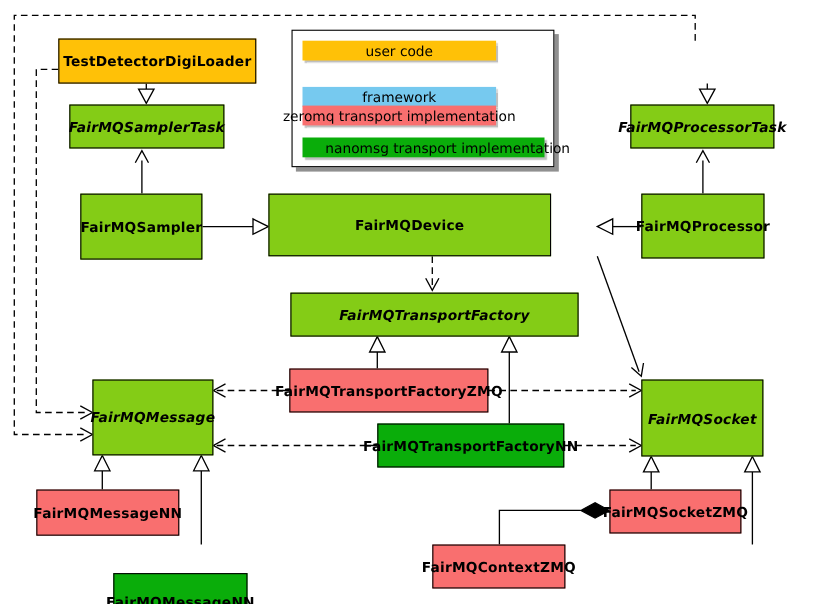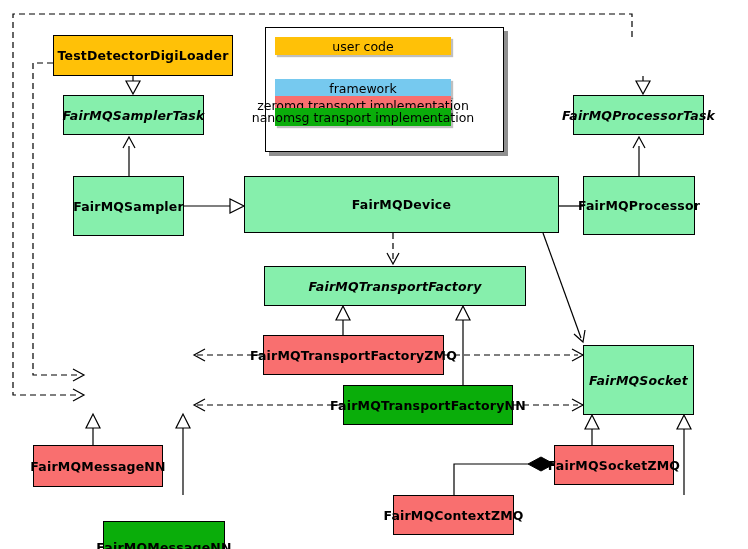--- a/index.html
+++ b/index.html
@@ -8,39 +8,39 @@
     font-family:"DejaVu Sans","Liberation Sans",sans-serif;
   }
   .edges{position:absolute;left:0;top:0;width:748px;height:549px;z-index:1;}
   .node{
     position:absolute;z-index:2;box-sizing:border-box;
     border:1.4px solid #000;
     display:flex;align-items:center;justify-content:center;text-align:center;
     font-weight:bold;font-size:12.5px;letter-spacing:.2px;color:#000;white-space:nowrap;
   }
   .yellow{background:#FFC107;}
-  .blue{background:#86efac;}
+  .blue{background:#84cc16;}
   .red{background:#F96F6F;text-align:right;}
   .green{background:#0AAD0A;}
   .abstract{font-style:italic;}
   .legend{
     position:absolute;left:265px;top:27px;width:239px;height:125px;z-index:2;
     background:#fff;border:1.5px solid #000;box-sizing:border-box;
     box-shadow:4px 4px 0 #909090;
   }
   .legend-bar{
     position:absolute;left:9px;width:176px;height:18px;
     display:flex;align-items:center;justify-content:center;
     font-size:12.5px;color:#000;white-space:nowrap;
     box-shadow:2px 2px 1px rgba(0,0,0,0.25);
   }
   .lb0{top:9px;background:#FFC107;}
   .lb1{top:39px;background:#76C9EF;margin-top:12px;}
   .lb2{top:68px;background:#F96F6F;}
-  .lb3{top:80px;background:#0AAD0A;}
+  .lb3{top:97px;background:#0AAD0A;padding-left:44px;}
   svg path,svg polyline{fill:none;stroke:#000;stroke-width:1.2;}
   svg path.dash{stroke-dasharray:6,4;}
   svg polygon.tri{fill:#fff;stroke:#000;stroke-width:1.2;}
   svg polygon.diamond{fill:#000;stroke:#000;}
 </style>
 </head>
 <body>
 
 <div class="canvas">
 
@@ -177,40 +177,43 @@
   </div>
 
   <div class="node blue abstract" style="left:573px;top:95px;width:131px;height:40px">
     <span>FairMQProcessorTask</span>
   </div>
 
   <div class="node blue" style="left:73px;top:176px;width:111px;height:60px">
     <span>FairMQSampler</span>
   </div>
 
-  <div class="node blue" style="left:244px;top:176px;width:315px;height:57px">
+  <div class="node blue" style="left:244px;top:176px;width:257px;height:57px">
     <span>FairMQDevice</span>
   </div>
 
   <div class="node blue" style="left:583px;top:176px;width:112px;height:59px">
     <span>FairMQProcessor</span>
   </div>
 
   <div class="node blue abstract" style="left:264px;top:266px;width:262px;height:40px">
     <span>FairMQTransportFactory</span>
   </div>
 
   <div class="node red" style="left:263px;top:335px;width:181px;height:40px">
     <span>FairMQTransportFactoryZMQ</span>
   </div>
 
   <div class="node green" style="left:343px;top:385px;width:170px;height:40px">
     <span>FairMQTransportFactoryNN</span>
   </div>
 
+  <div class="node blue abstract" style="left:84px;top:345px;width:110px;height:69px">
+    <span>FairMQMessage</span>
+  </div>
 
   <div class="node blue abstract" style="left:583px;top:345px;width:111px;height:70px">
     <span>FairMQSocket</span>
   </div>
 
   <div class="node red" style="left:33px;top:445px;width:130px;height:42px">
     <span>FairMQMessageNN</span>
   </div>
 
   <div class="node green" style="left:103px;top:521px;width:122px;height:53px">

